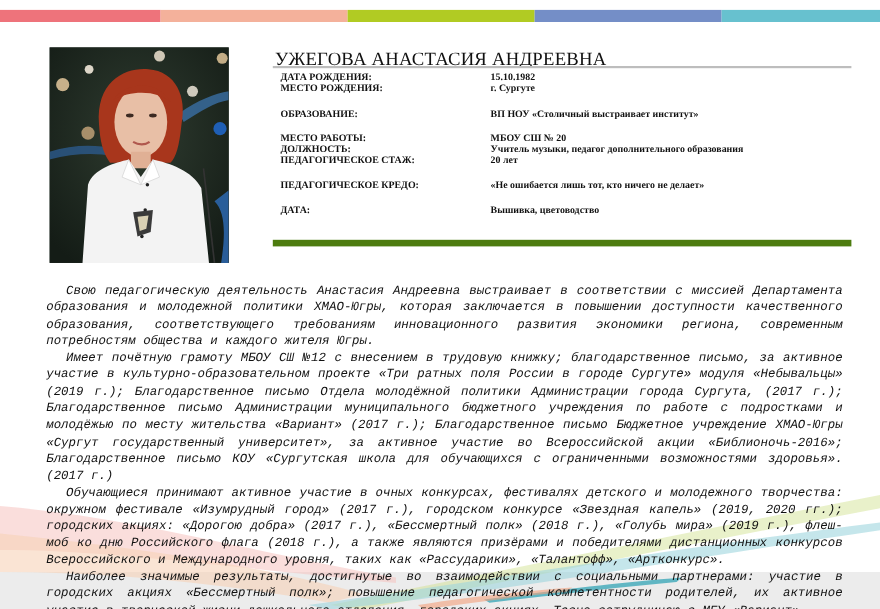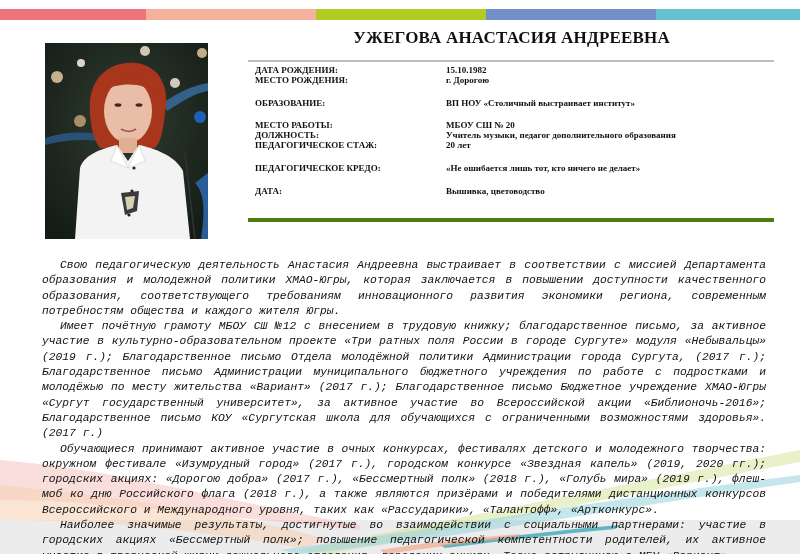--- a/index.html
+++ b/index.html
@@ -11,26 +11,26 @@
   }
   .stripe-bar { position: absolute; left: 0; top: 9px; width: 800px; height: 11px; display: flex; }
   .stripe-bar div { height: 100%; }
   .bg-swoosh { position: absolute; left: 0; top: 430px; width: 800px; height: 124px; }
   .photo {
     position: absolute; left: 45px; top: 43px; width: 163px; height: 196px;
     overflow: hidden;
     background: #1e2a22;
   }
   .title {
-    position: absolute; left: 250px; top: 28px; width: 420px; text-align: right;
-    font-family: "Liberation Serif", serif; font-weight: bold; font-size: 17px; letter-spacing: 0.2px;
+    position: absolute; left: 250px; top: 44px; width: 420px; text-align: left;
+    font-family: "Liberation Serif", serif; font-weight: normal; font-size: 17px; letter-spacing: 0.2px;
   }
   .info-box {
     position: absolute; left: 248px; top: 60px; width: 526px; height: 156px;
-    border-top: 2px solid #bdbdbd; border-bottom: 4px solid #4d7c0f;
+    border-top: 2px solid #bdbdbd; border-bottom: 6px solid #4d7c0f;
     background: #ffffff;
   }
   .info-row { position: absolute; left: 0; width: 526px; font-size: 9px; font-weight: bold; line-height: 10px; }
   .info-row .lbl { position: absolute; left: 7px; white-space: nowrap; }
   .info-row .val { position: absolute; left: 198px; white-space: nowrap; }
   .body-text {
     position: absolute; left: 42px; top: 258px; width: 724px;
     font-family: Liberation Mono, monospace; font-style: italic;
     font-size: 11.3px; line-height: 15.3px; text-align: justify; color: #111;
   }
@@ -101,21 +101,21 @@
 
 <div class="title">УЖЕГОВА АНАСТАСИЯ АНДРЕЕВНА</div>
 
 <div class="info-box">
   <div class="info-row" style="top:3px;">
     <span class="lbl">ДАТА РОЖДЕНИЯ:</span>
     <span class="val">15.10.1982</span>
   </div>
   <div class="info-row" style="top:13px;">
     <span class="lbl">МЕСТО РОЖДЕНИЯ:</span>
-    <span class="val">г. Дорогою</span>
+    <span class="val">г. Сургуте</span>
   </div>
   <div class="info-row" style="top:36px;">
     <span class="lbl">ОБРАЗОВАНИЕ:</span>
     <span class="val">ВП НОУ «Столичный выстраивает институт»</span>
   </div>
   <div class="info-row" style="top:58px;">
     <span class="lbl">МЕСТО РАБОТЫ:</span>
     <span class="val">МБОУ СШ № 20</span>
   </div>
   <div class="info-row" style="top:68px;">

